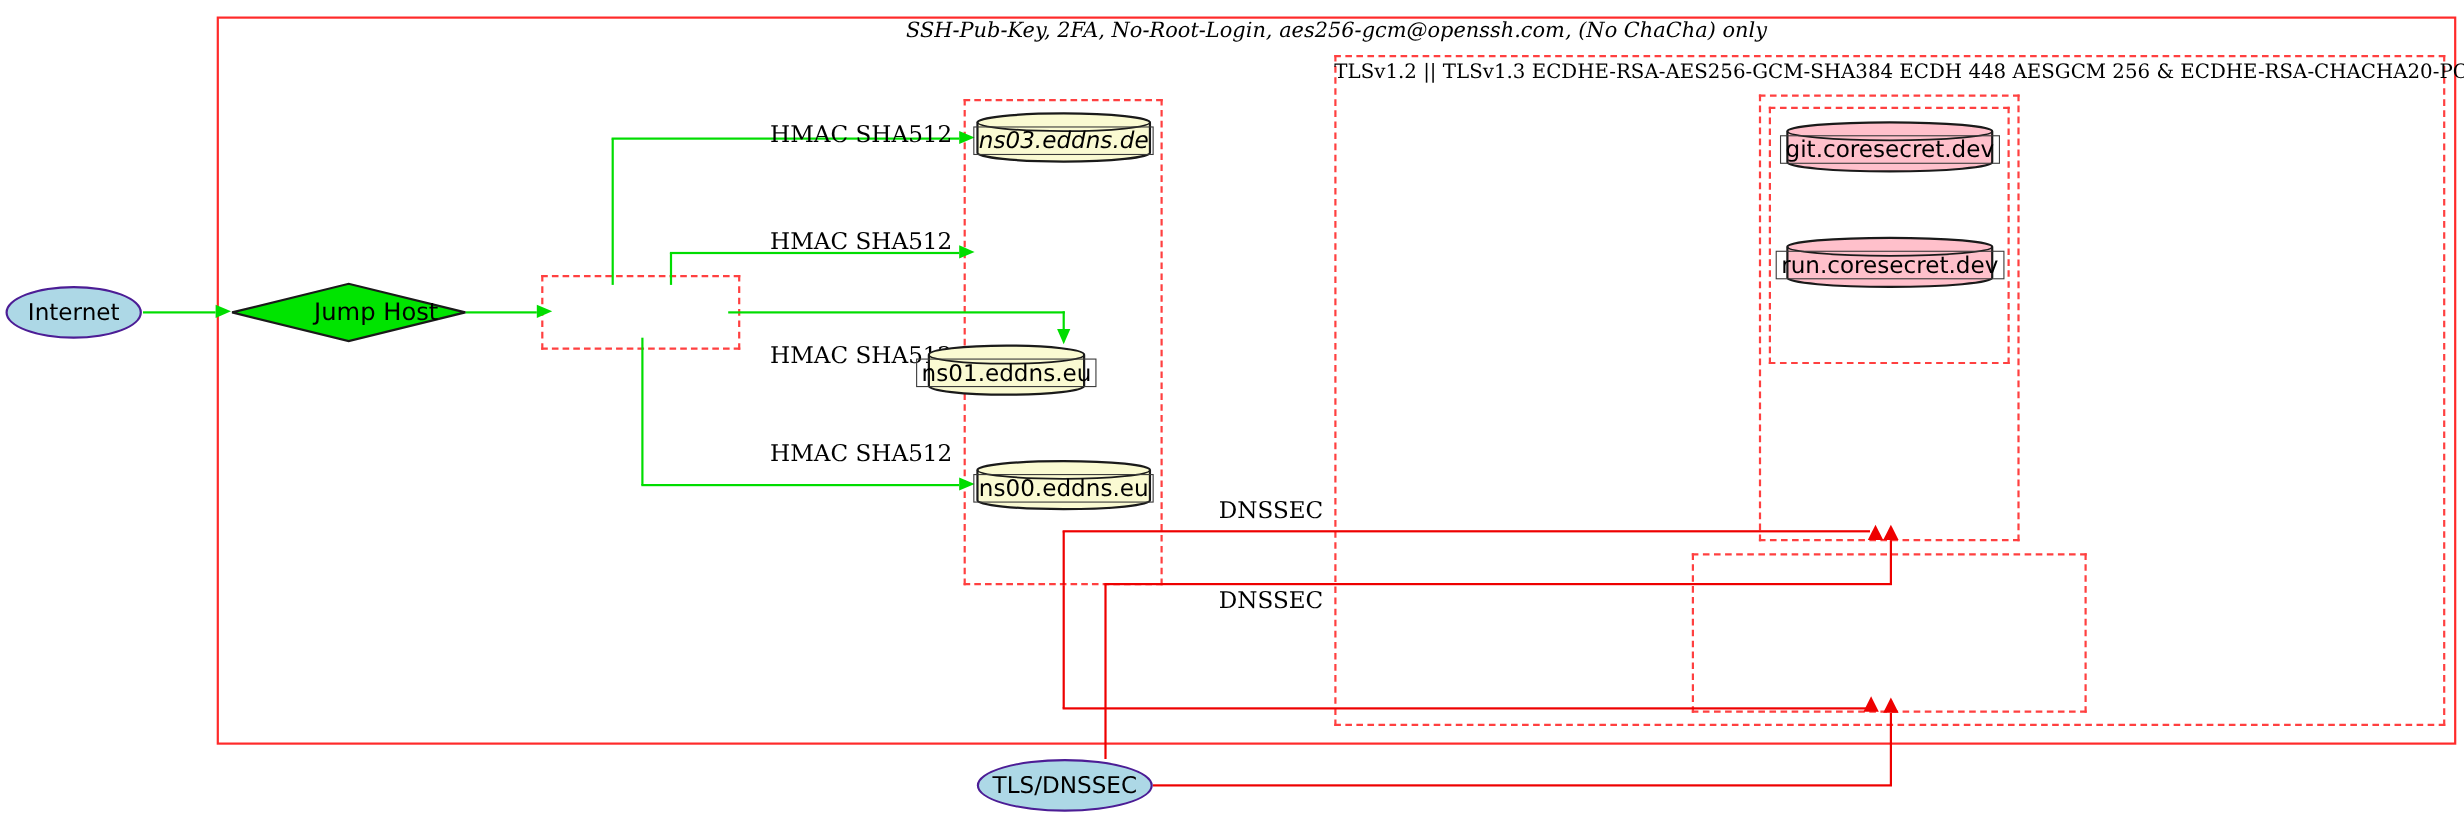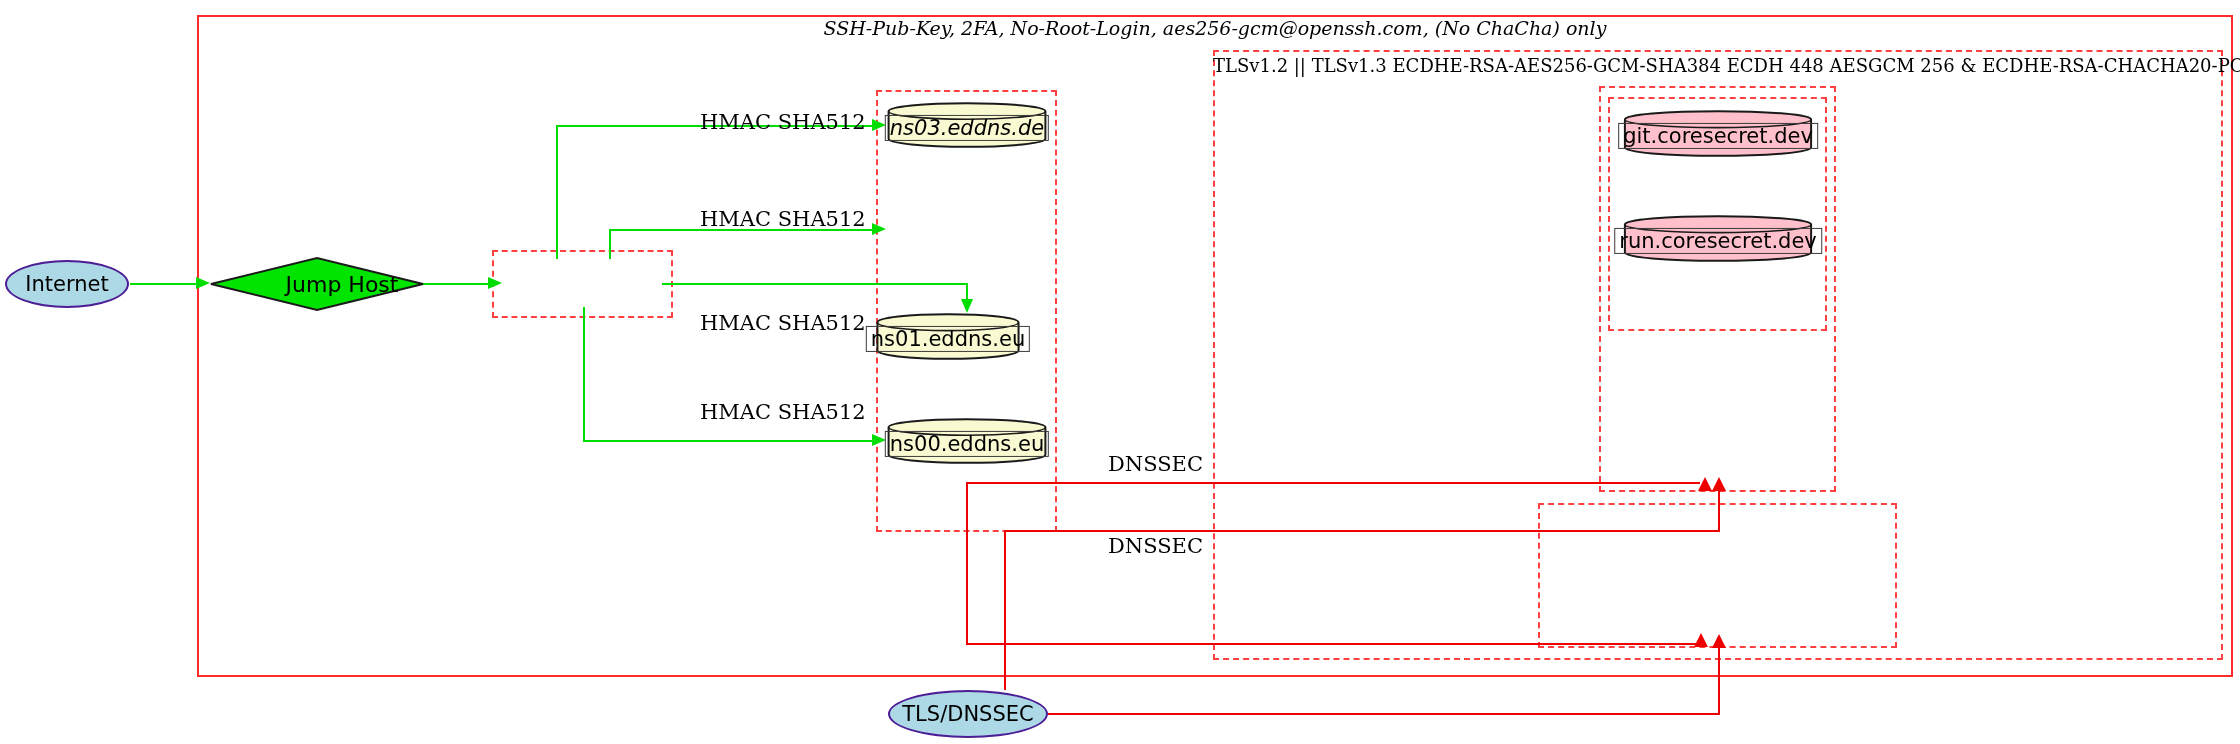--- a/index.html
+++ b/index.html
@@ -127,21 +127,21 @@
 
   <div class="node cyl f-dns" style="left:887px;top:102px;width:160px;height:46px;font-style:italic;">
     <svg viewBox="0 0 100 40" preserveAspectRatio="none">
       <path class="body" d="M1,8 A49,7 0 0 1 99,8 L99,32 A49,7 0 0 1 1,32 Z"></path>
       <path class="lens" d="M1,8 A49,7 0 0 0 99,8"></path>
     </svg>
     <span class="nlabel boxed">ns03.eddns.de</span>
   </div>
 
 
-  <div class="node cyl f-dns" style="left:876px;top:313px;width:144px;height:47px;">
+  <div class="node cyl f-dns" style="left:843px;top:313px;width:144px;height:47px;">
     <svg viewBox="0 0 100 40" preserveAspectRatio="none">
       <path class="body" d="M1,8 A49,7 0 0 1 99,8 L99,32 A49,7 0 0 1 1,32 Z"></path>
       <path class="lens" d="M1,8 A49,7 0 0 0 99,8"></path>
     </svg>
     <span class="nlabel boxed">ns01.eddns.eu</span>
   </div>
 
   <div class="node cyl f-dns" style="left:887px;top:418px;width:160px;height:46px;">
     <svg viewBox="0 0 100 40" preserveAspectRatio="none">
       <path class="body" d="M1,8 A49,7 0 0 1 99,8 L99,32 A49,7 0 0 1 1,32 Z"></path>

